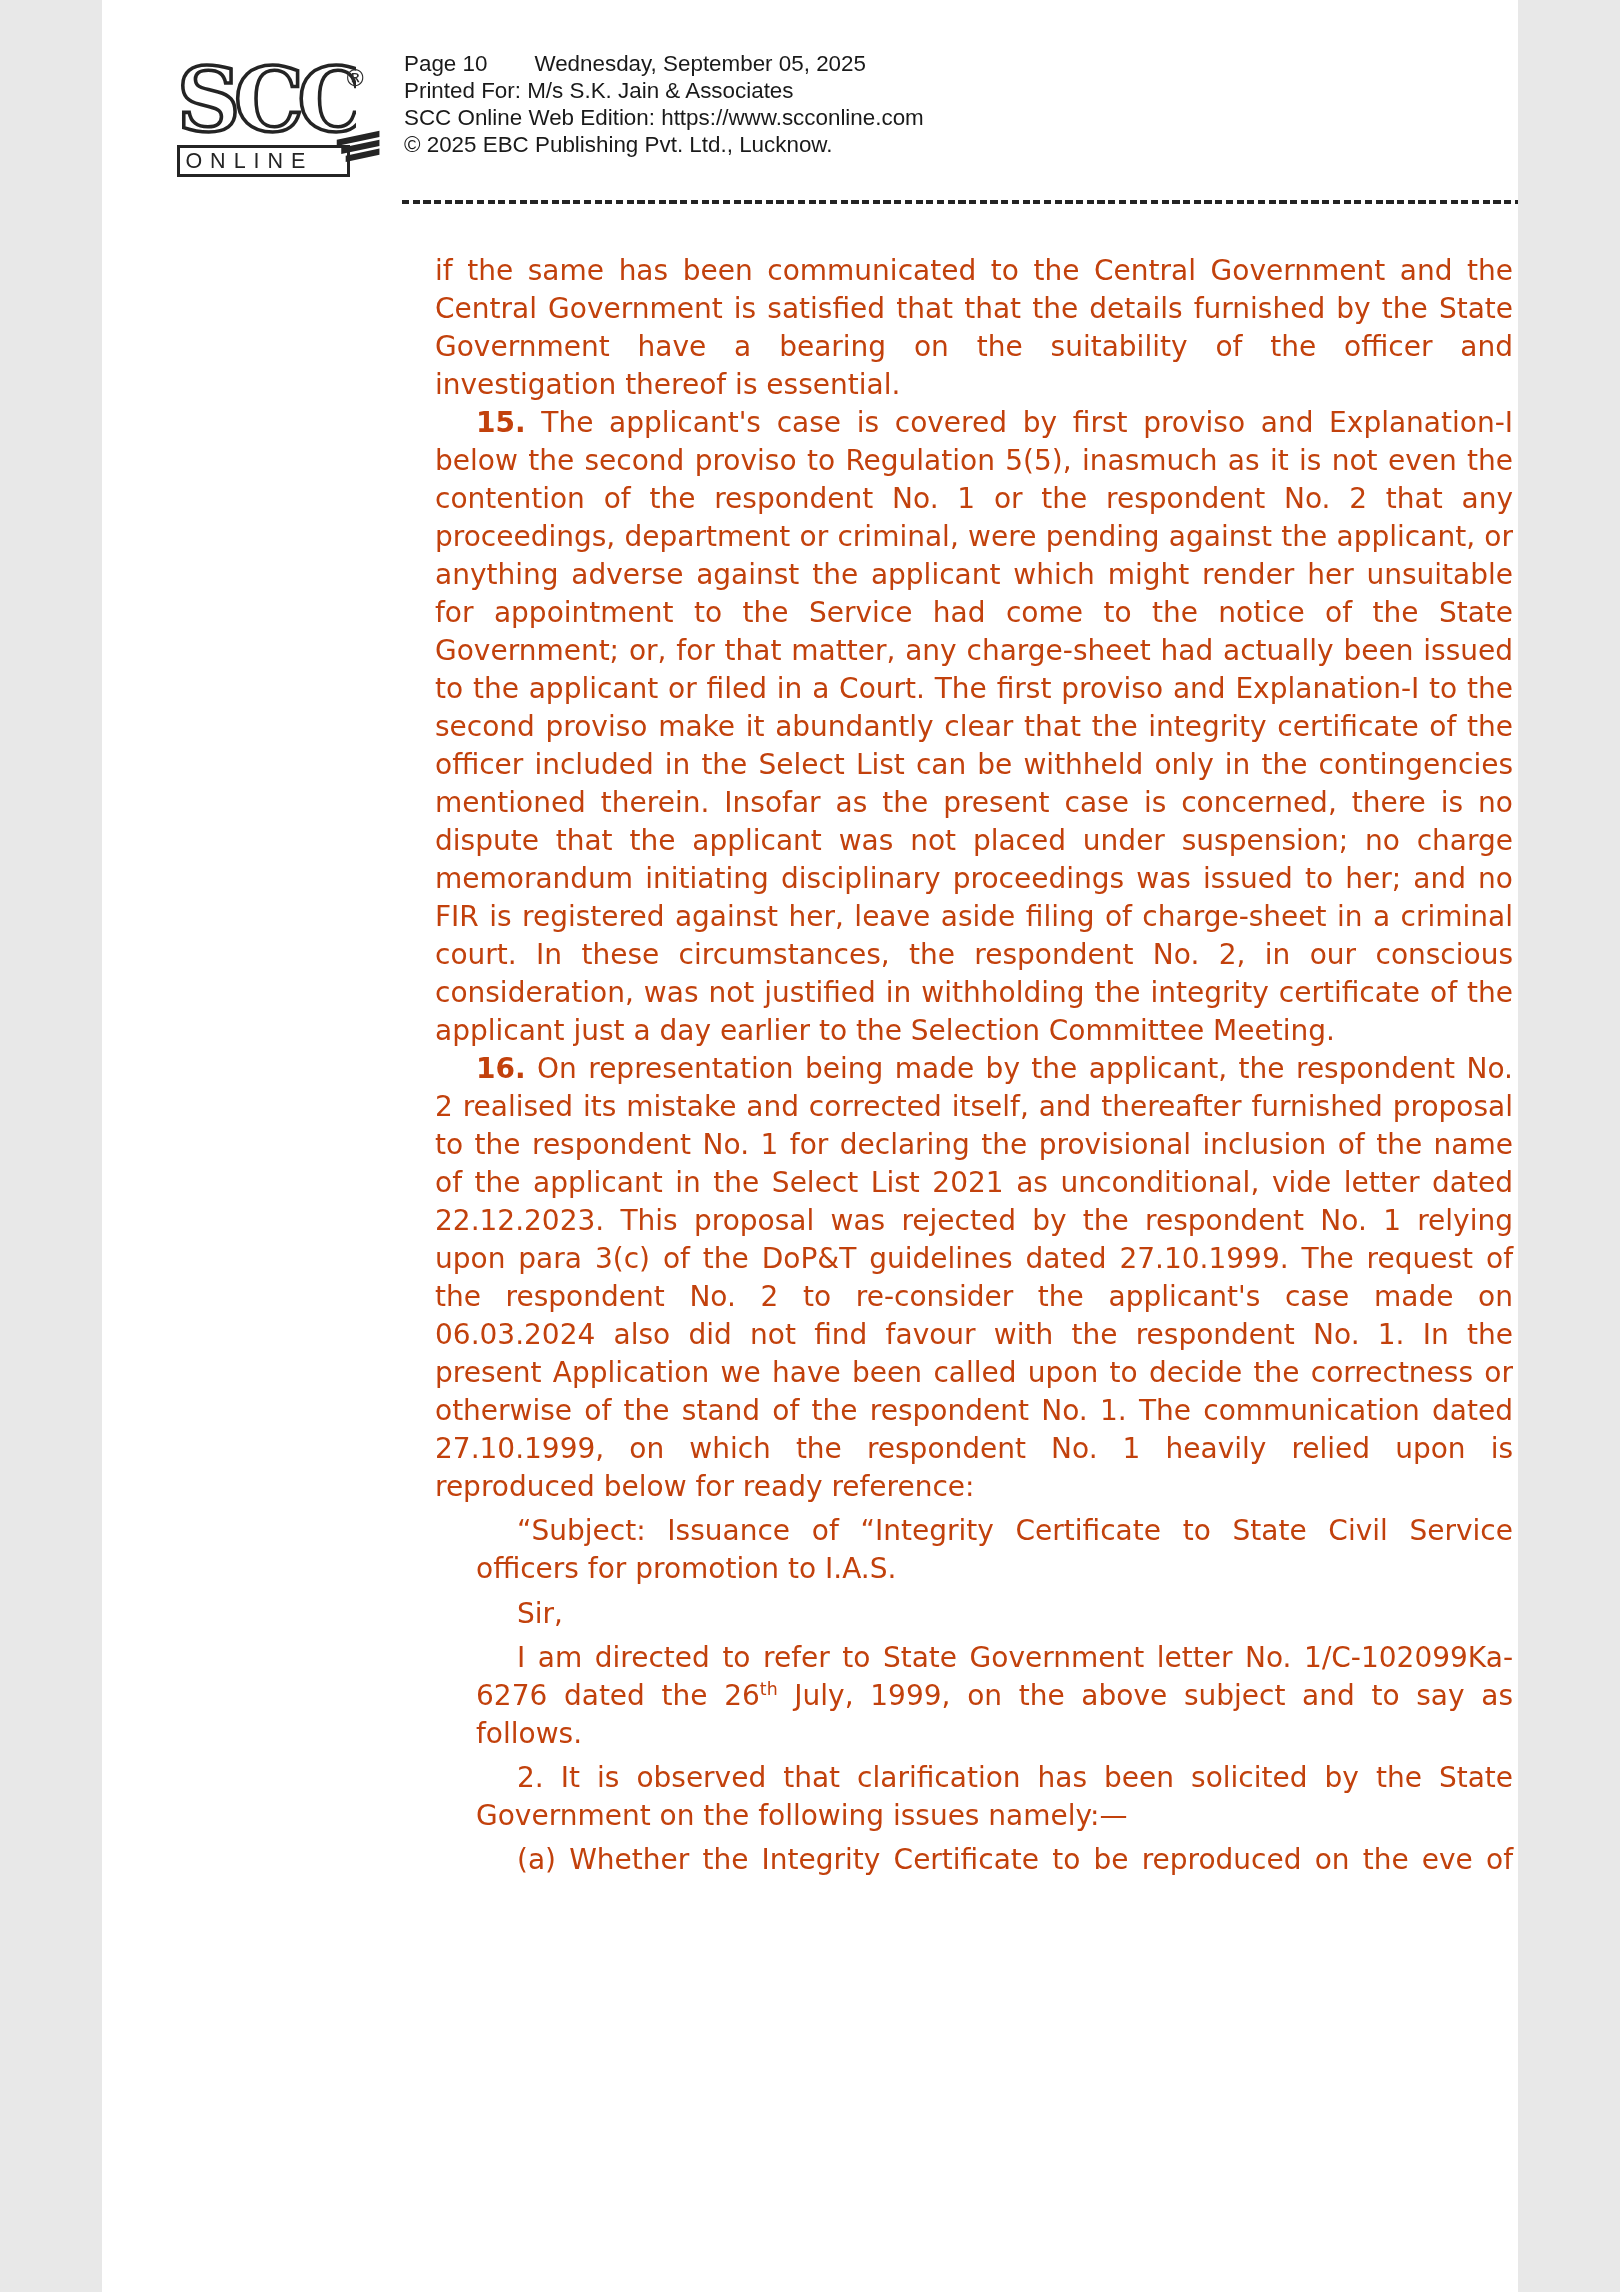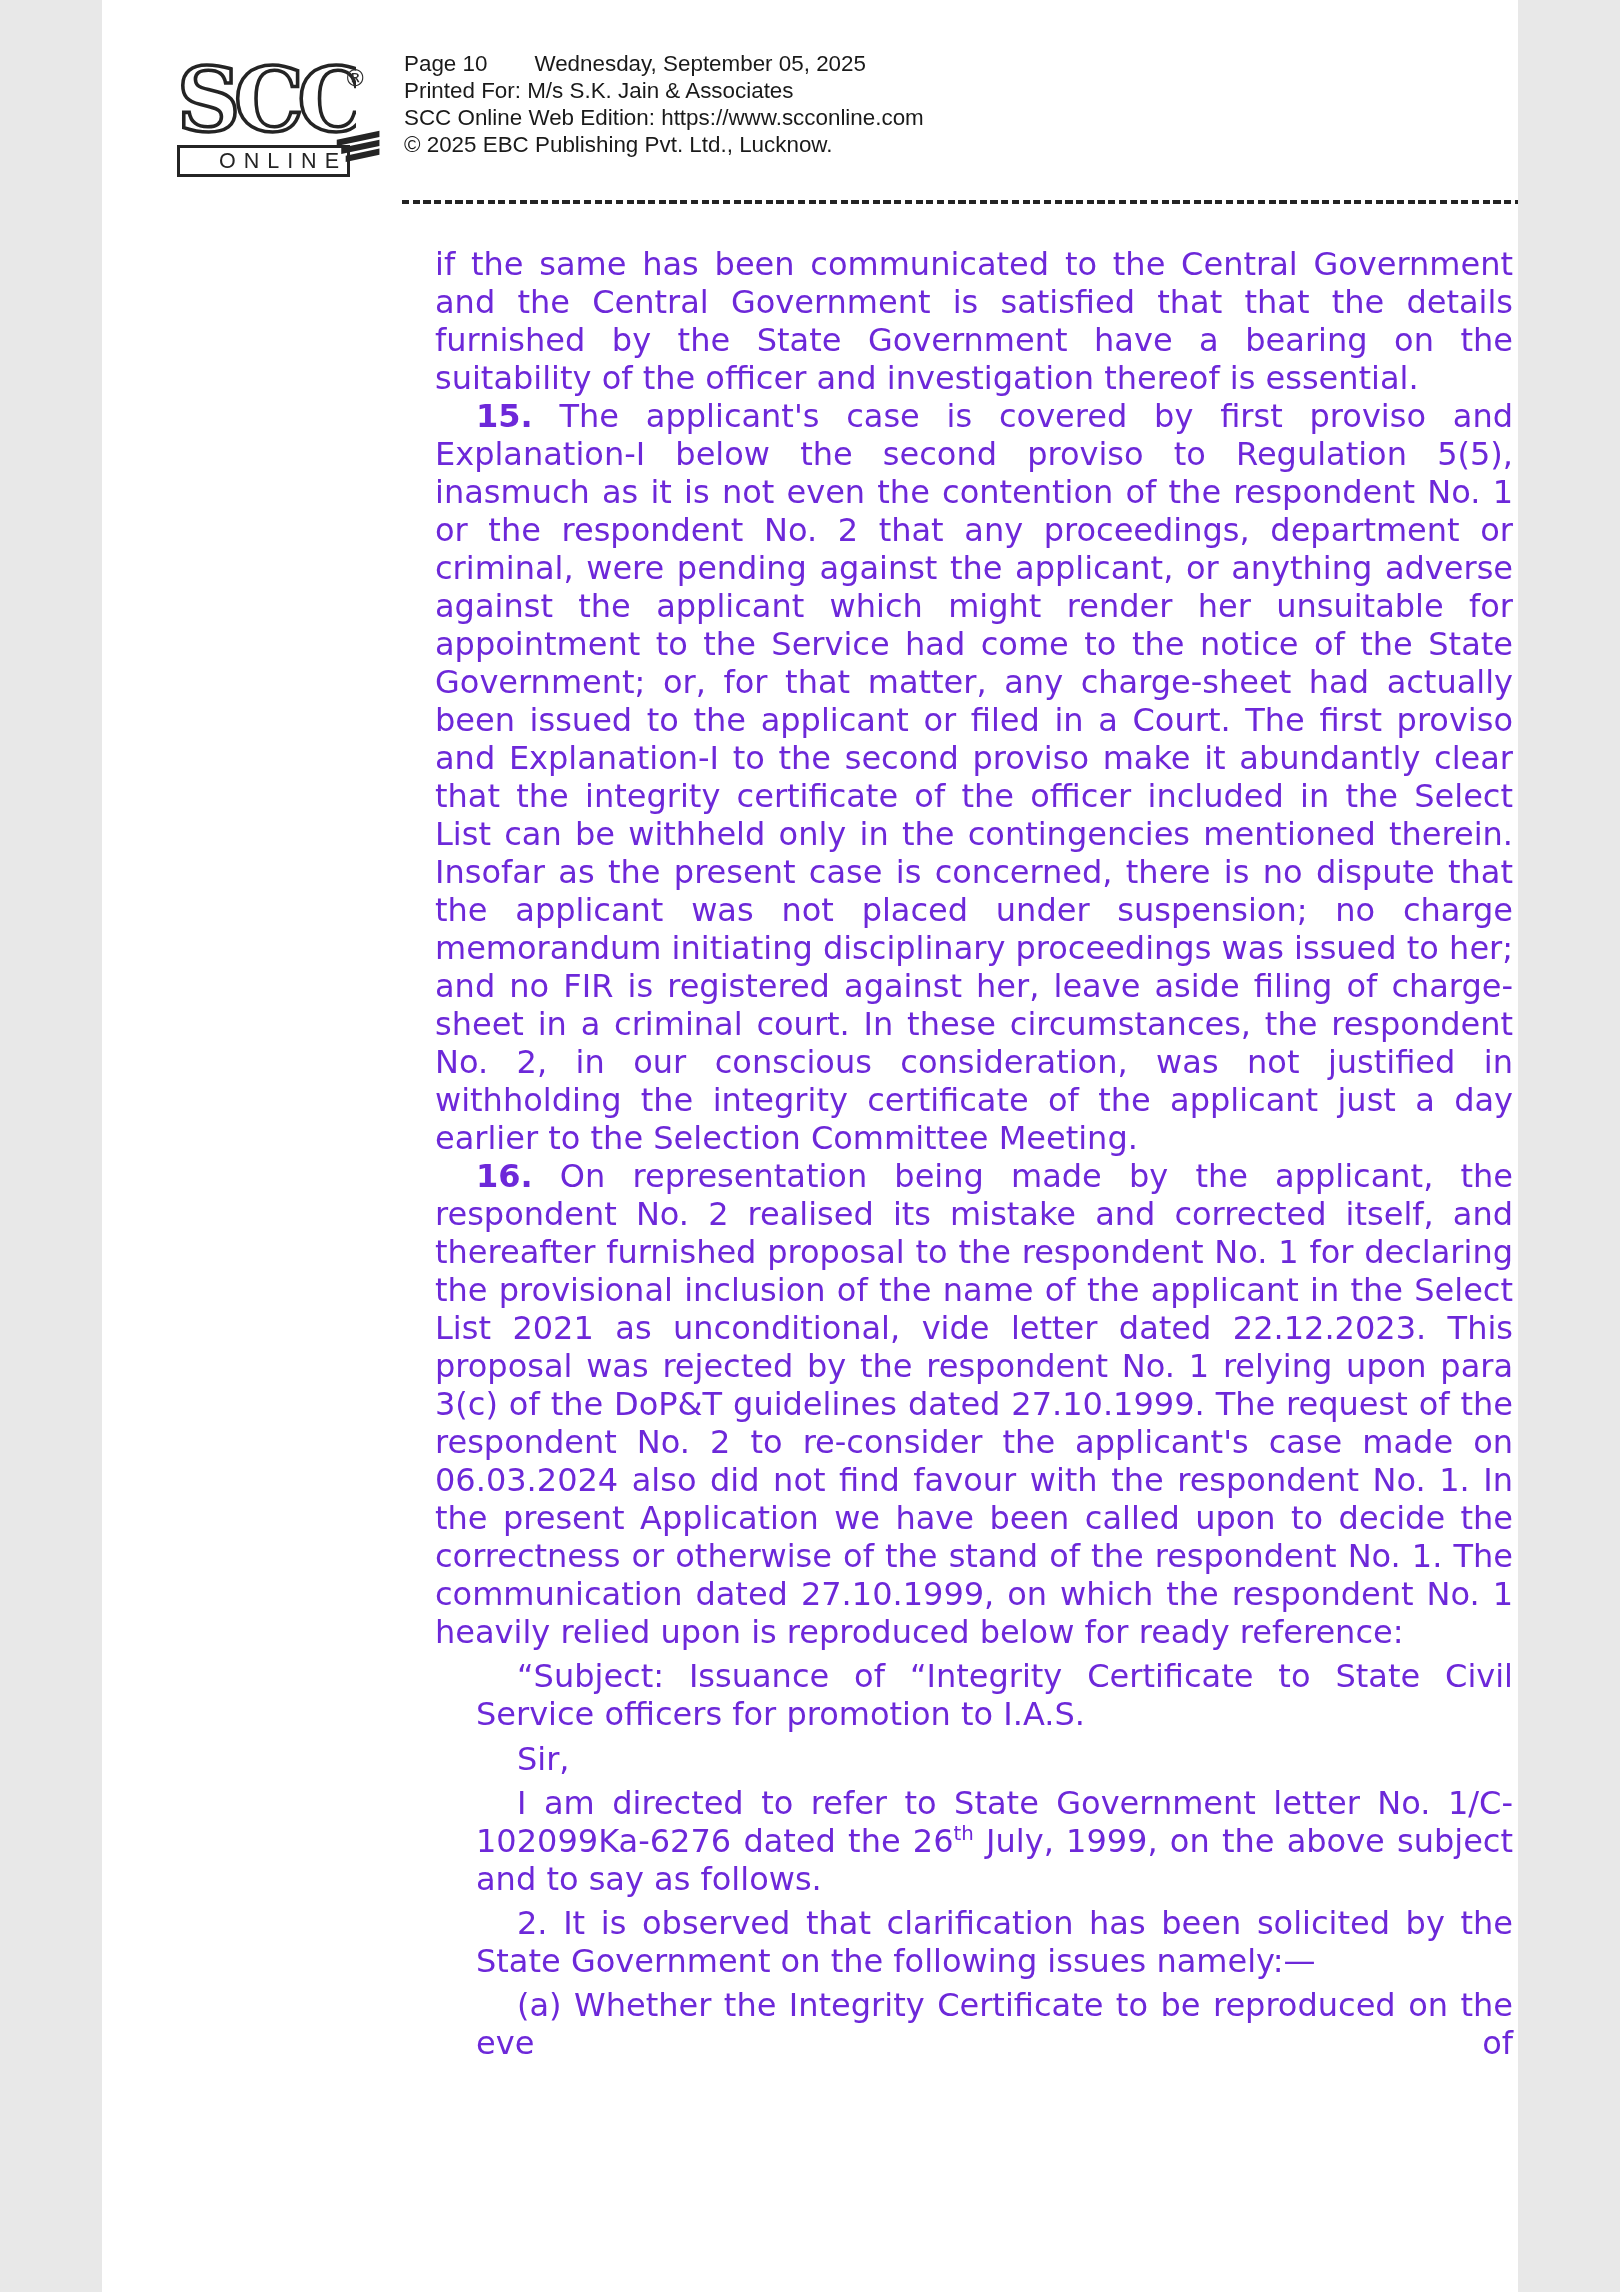--- a/index.html
+++ b/index.html
@@ -18,21 +18,21 @@
   .logo-scc{position:absolute;left:0;top:-3.6px;}
   .logo-reg{
     position:absolute;left:167px;top:3.6px;
     font-size:22.4px;color:#2c2c2c;
     font-family:"DejaVu Sans",sans-serif;
   }
   .logo-online{
     position:absolute;left:0;top:84px;
     width:167px;height:26px;
     border:3.6px solid #242424;
-    display:flex;align-items:center;justify-content:flex-end;
+    display:flex;align-items:center;justify-content:flex-start;
     font-family:"Liberation Sans",sans-serif;
     font-size:21.5px;letter-spacing:8px;text-indent:5.4px;
     color:#242424;background:#fff;
   }
   .logo-bolt{position:absolute;left:158px;top:68px;}
   
   .header{
     position:absolute;left:302px;top:50px;
     font-family:"Liberation Sans",sans-serif;
     font-size:22.4px;line-height:27px;color:#1a1a1a;
@@ -40,24 +40,24 @@
   }
   .hdate{margin-left:47px;}
   
   .rule{
     position:absolute;left:300px;top:200px;
     width:1130px;height:3.6px;
     background:repeating-linear-gradient(90deg,#242424 0 7.2px,transparent 7.2px 10.7px);
   }
   
   .bodytext{
-    position:absolute;left:333px;top:245px;width:1078px;
+    position:absolute;left:333px;top:252px;width:1078px;
     font-family:"DejaVu Sans",sans-serif;
-    font-size:32px;line-height:38px;
-    text-align:justify;color:#6d28d9;
+    font-size:28px;line-height:38px;
+    text-align:justify;color:#c2410c;
   }
   .bodytext p{margin:0;text-indent:41px;}
   .bodytext p.noindent{text-indent:0;}
   .bodytext b{font-weight:700;}
   .quote{margin-left:41px;margin-top:1.8px;}
   .quote p{margin:6.3px 0;}
   .force-just{text-align-last:justify;}
   sup{font-size:0.62em;line-height:0;vertical-align:super;}
 </style>
 </head>

